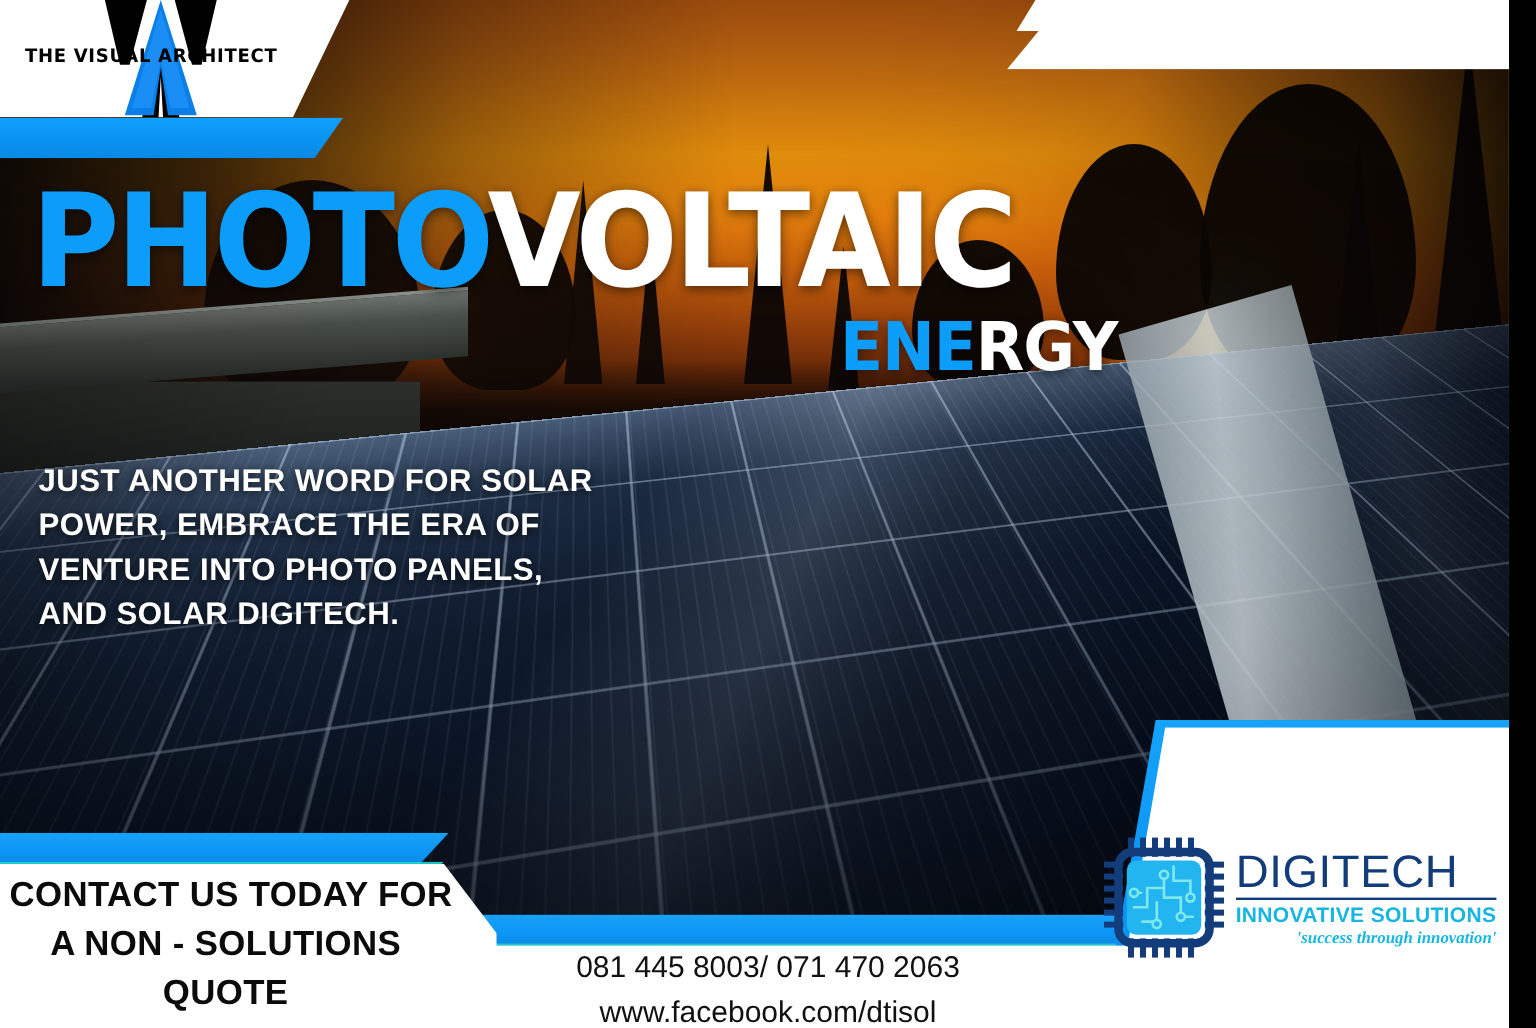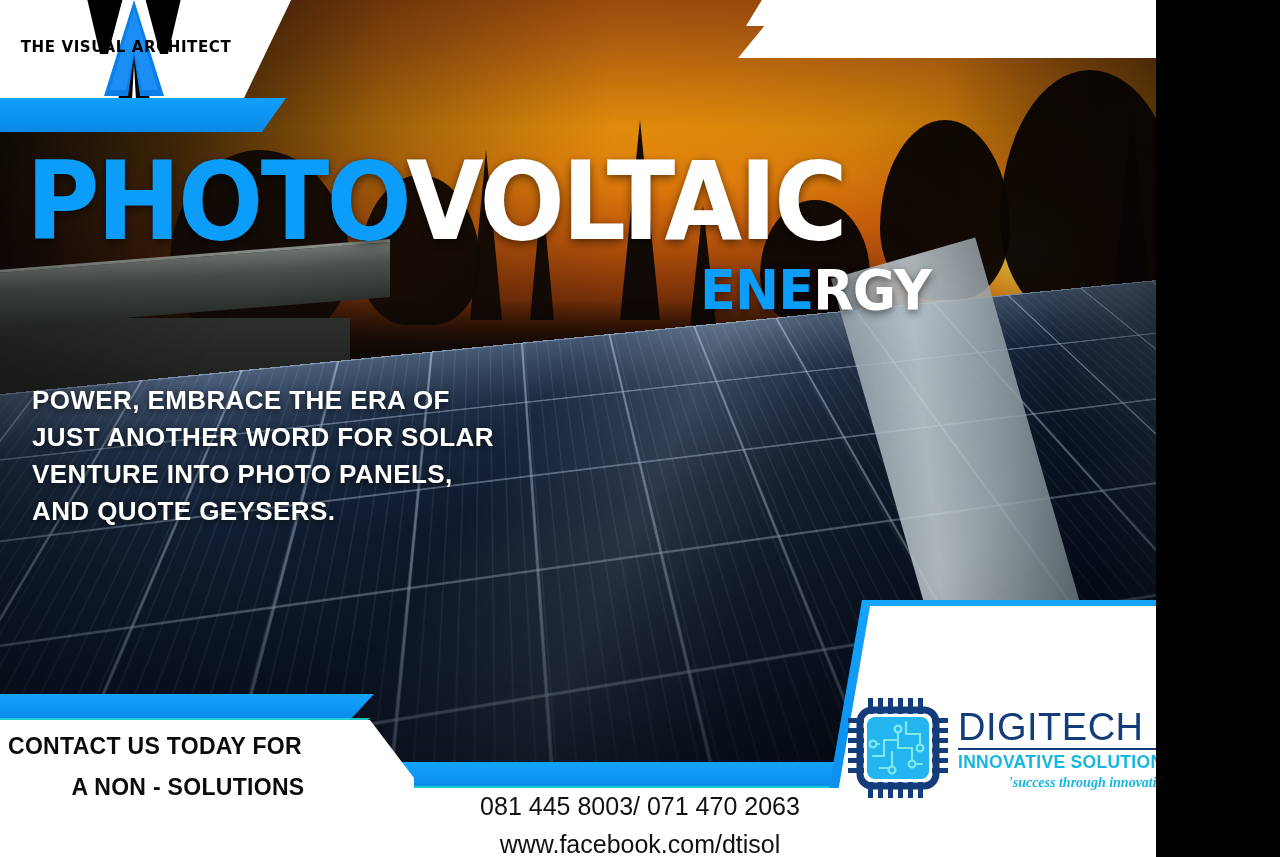--- a/index.html
+++ b/index.html
@@ -4,21 +4,21 @@
 <title>Photovoltaic Energy Flyer</title>
 <style>
   * { margin:0; padding:0; box-sizing:border-box; }
   html,body {
     width:1280px; height:857px; overflow:hidden;
     background:#000;
     font-family:"Liberation Sans", sans-serif;
   }
   #poster {
     position:relative;
-    width:1156px; height:857px;
+    width:1257px; height:857px;
     overflow:hidden;
     background:#05070c;
   }
 
   
   .photo { position:absolute; inset:0; overflow:hidden; }
 
   
   .sky {
     position:absolute; left:0; top:0; width:1280px; height:400px;
@@ -216,21 +216,21 @@
     background:#ffffff;
     clip-path:polygon(0 0, 376px 0, 420px 58px, 420px 143px, 0 143px);
   }
   .bl-white-fill {
     position:absolute; left:0; top:788px; width:1280px; height:69px;
     background:#ffffff;
   }
   .contact-cta {
     position:absolute; left:0; top:726px; width:376px;
     font-family:"Liberation Sans", sans-serif;
-    font-weight:700; font-size:23px; line-height:41px;
+    font-weight:700; font-size:29px; line-height:41px;
     letter-spacing:0.3px; color:#0b0b0b; text-align:center;
   }
   .contact-cta div { white-space:nowrap; }
   .contact-cta .l1 { text-align:left; padding-left:8px; }
 
   
   .contact-details {
     position:absolute; left:360px; top:787px; width:560px;
     text-align:center;
     font-family:"Liberation Sans", sans-serif;
@@ -244,21 +244,21 @@
     background:linear-gradient(to bottom,#15a3fc 0%, #0d95f3 50%, #0b8ae7 100%);
     clip-path:polygon(46px 0, 346px 0, 346px 262px, 0 262px);
   }
   .br-panel {
     position:absolute; right:-6px; top:606px; width:338px; height:256px;
     background:#ffffff;
     clip-path:polygon(46px 0, 338px 0, 338px 256px, 2px 256px);
   }
   .digitech {
     position:absolute; right:10px; top:688px; width:300px; height:120px;
-    display:flex; align-items:center; gap:8px;
+    display:flex; align-items:center; gap:8px;justify-content:flex-end;
   }
   .chip { width:104px; height:104px; flex:0 0 104px; }
   .dg-text { display:flex; flex-direction:column; line-height:1; padding-top:2px; }
   .dg-name {
     font-family:"Liberation Sans", sans-serif;
     font-weight:400; font-size:38px; letter-spacing:0.5px;
     color:#123c7a;
     border-bottom:2.5px solid #123c7a;
     padding-bottom:2px;
   }
@@ -327,40 +327,41 @@
         <polygon points="56,16 80,98 64,98 56,58 48,98 32,98" fill="#1a8ef5"></polygon>
       </svg>
       <div class="logo-text">THE VISUAL ARCHITECT</div>
     </div>
   </div>
 
   <div class="headline"><span class="hl-blue">PHOTO</span><span class="hl-white">VOLTAIC</span></div>
   <div class="subline"><span class="hl-blue">ENE</span><span class="hl-white">RGY</span></div>
 
   <div class="body-copy">
+    <div>JUST ANOTHER WORD FOR SOLAR</div>
     <div>POWER, EMBRACE THE ERA OF</div>
-    <div>JUST ANOTHER WORD FOR SOLAR</div>
     <div>VENTURE INTO PHOTO PANELS,</div>
-    <div>AND QUOTE GEYSERS.</div>
+    <div>AND SOLAR DIGITECH.</div>
   </div>
 
   <div class="bottom-band"></div>
   <div class="bottom-band-edge"></div>
 
   <div class="br-outline"></div>
   <div class="br-panel"></div>
 
   <div class="bl-white-fill"></div>
   <div class="bl-bar"></div>
   <div class="bl-bar-edge"></div>
   <div class="bl-panel"></div>
 
   <div class="contact-cta">
     <div class="l1">CONTACT US TODAY FOR</div>
     <div>A NON - SOLUTIONS</div>
+    <div>QUOTE</div>
   </div>
 
   <div class="contact-details">
     <div>081 445 8003/ 071 470 2063</div>
     <div>www.facebook.com/dtisol</div>
   </div>
 
   <div class="digitech">
     <svg class="chip" viewBox="0 0 104 104">
       <g fill="#123c7a">

